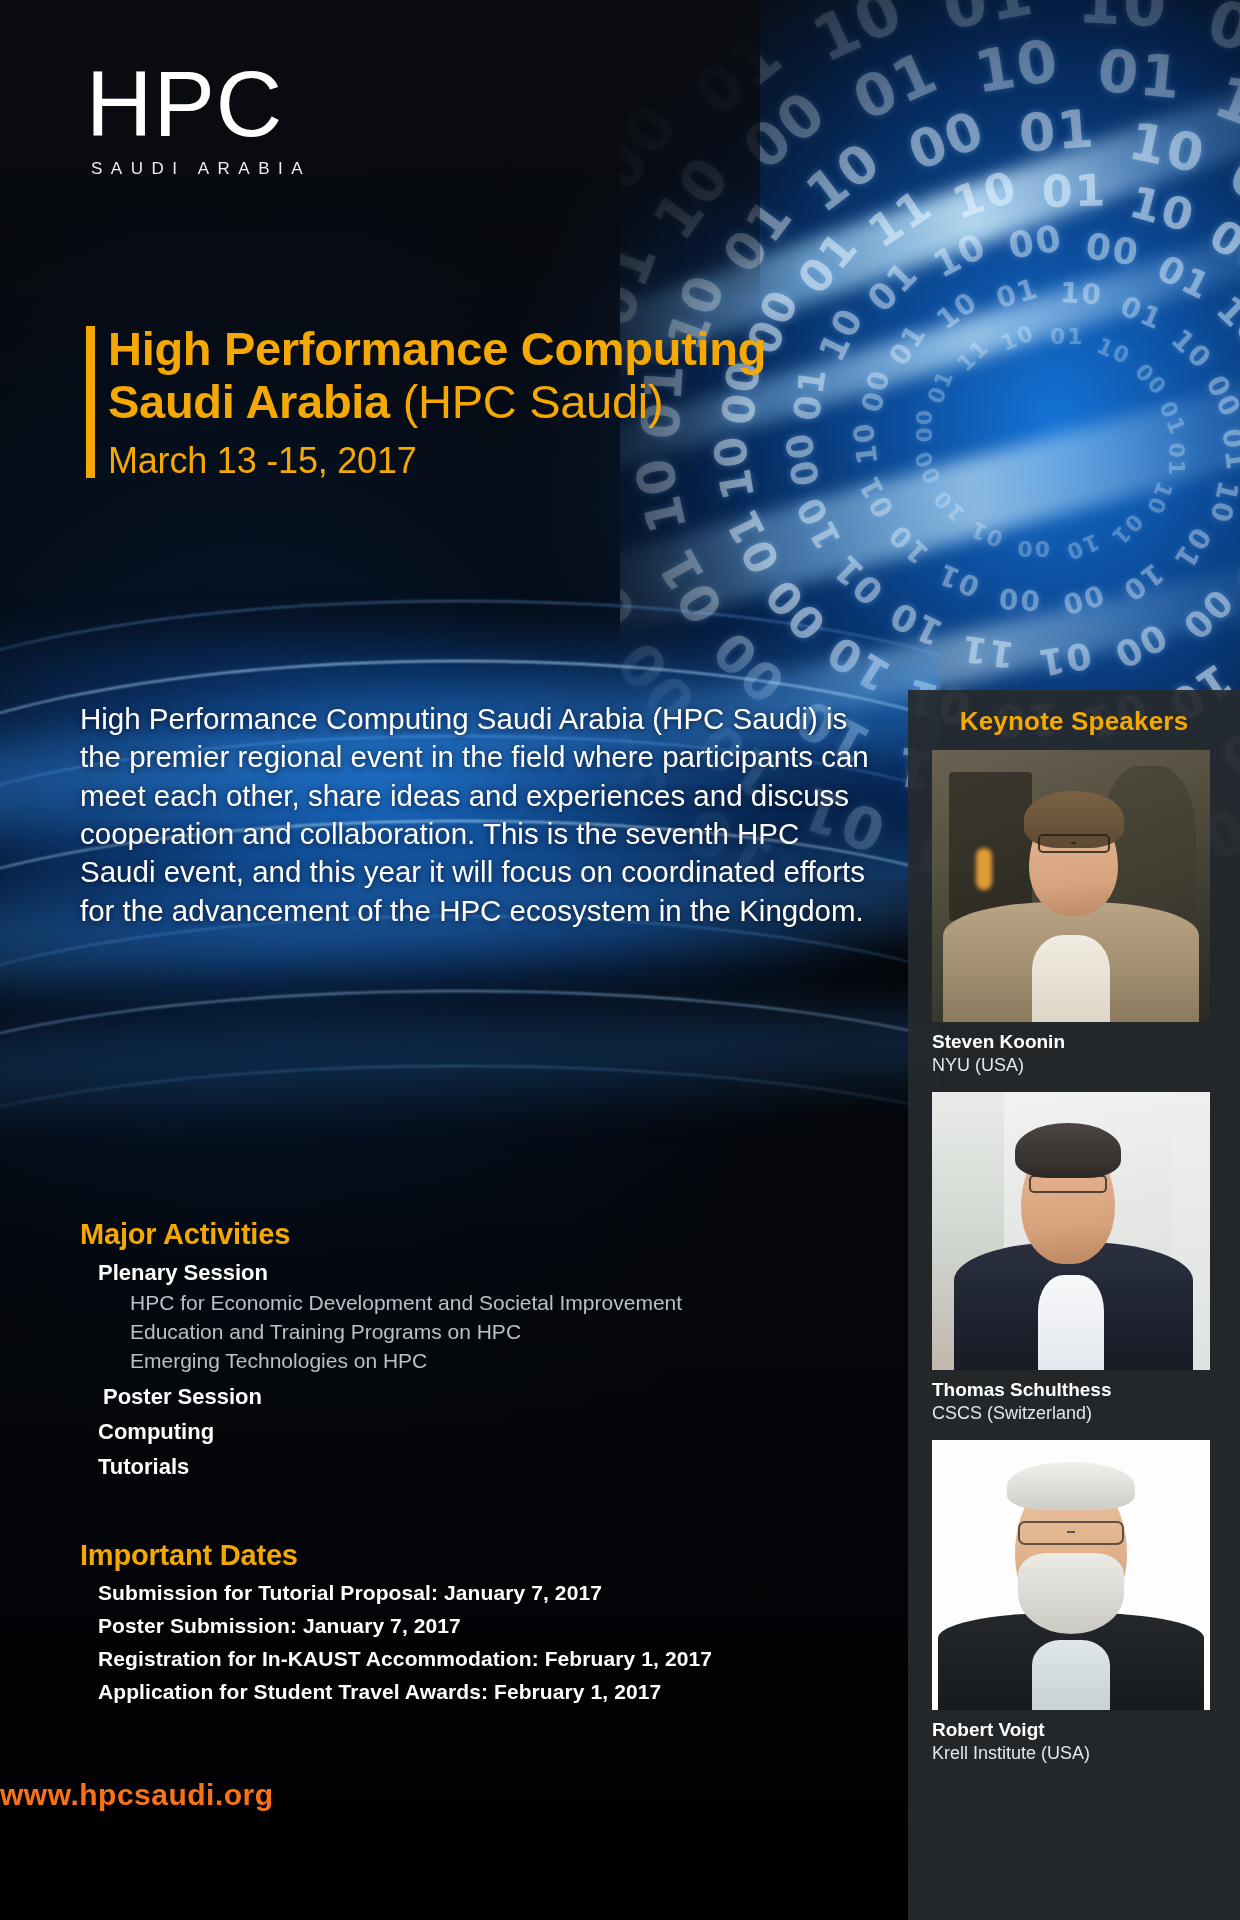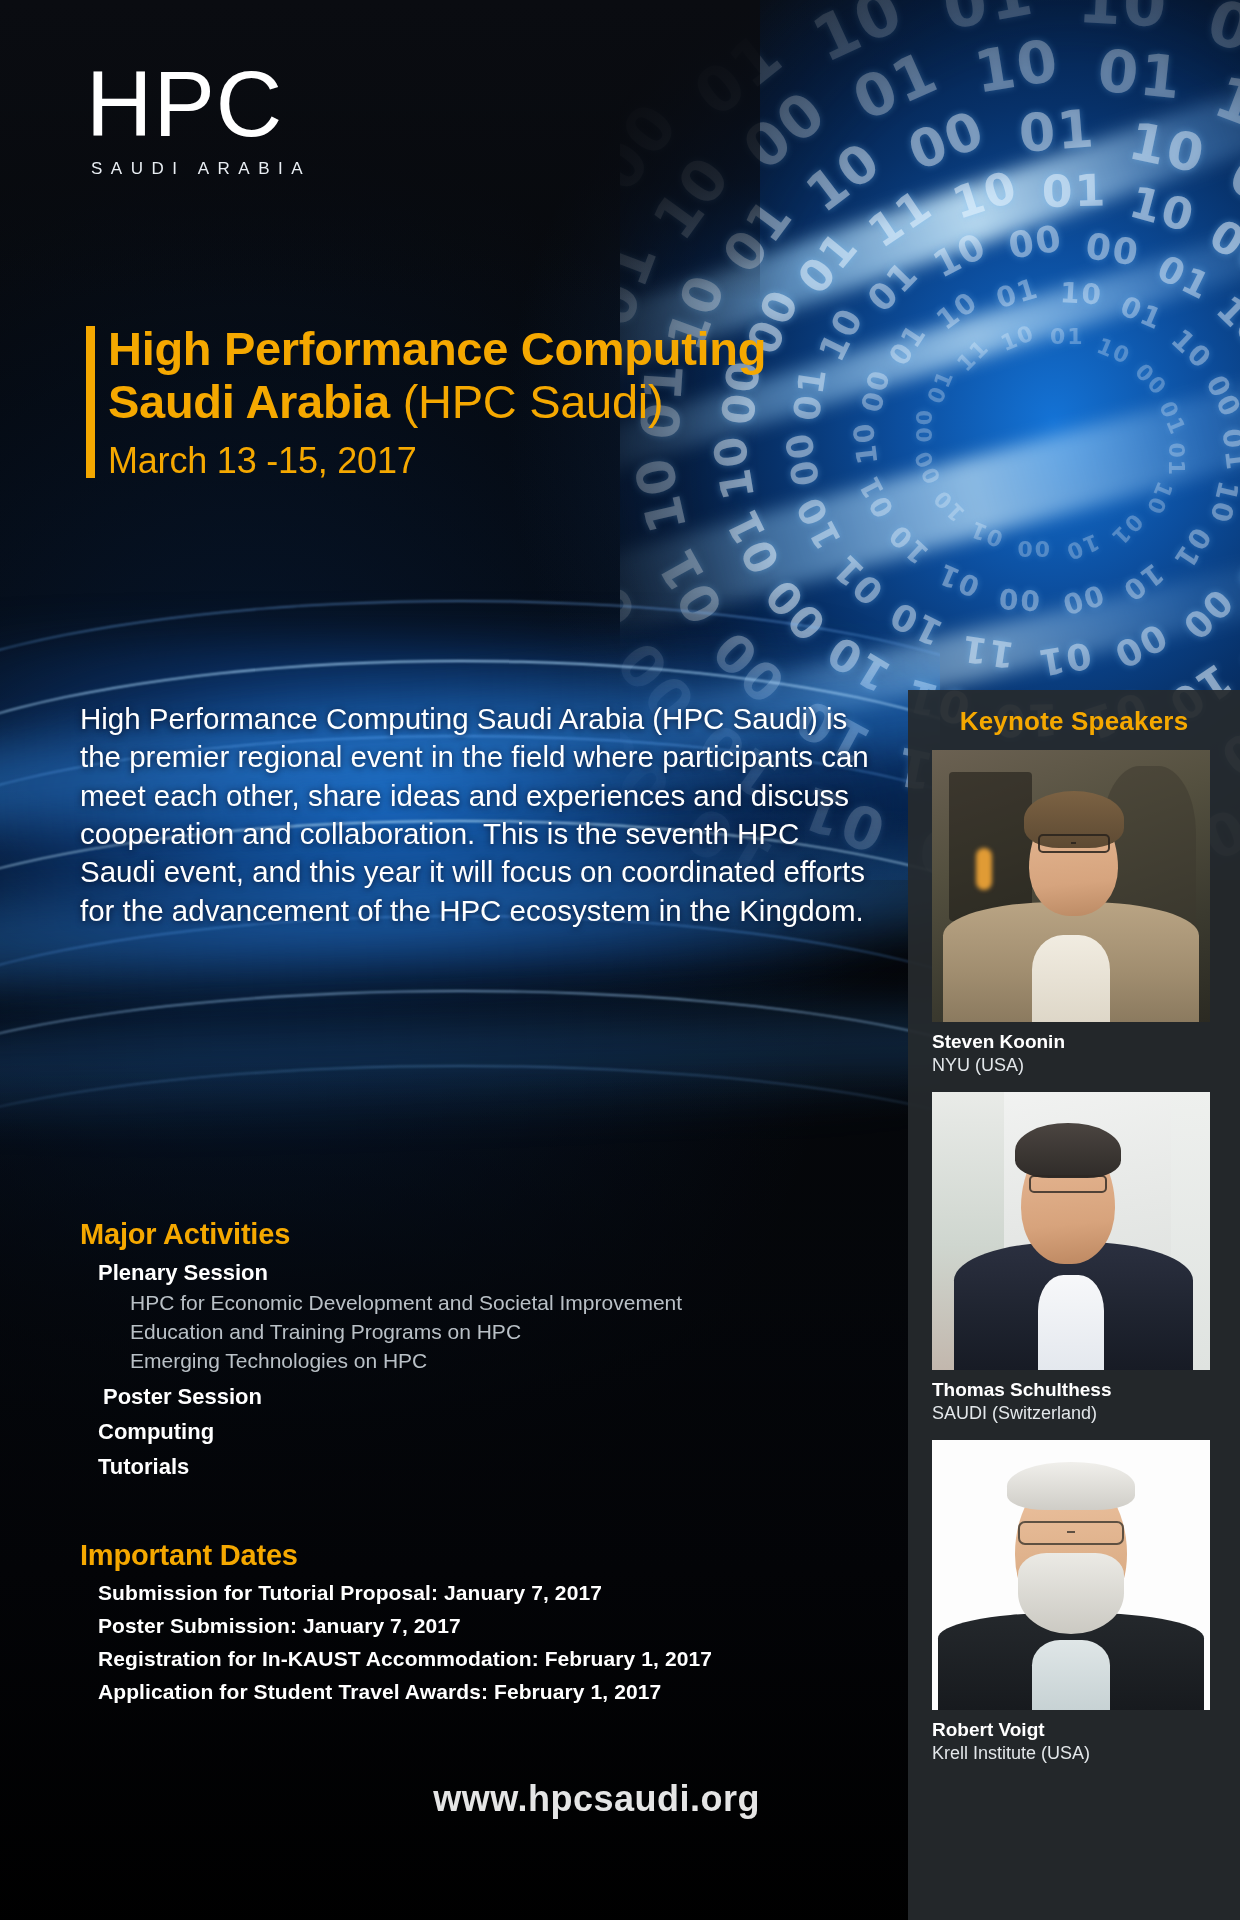--- a/index.html
+++ b/index.html
@@ -187,22 +187,22 @@
   .activities .gap{ margin-top:11px;margin-left:23px; }
 
   .dates-sec{ top:1533px; width:830px; }
   .dates-sec .row{
     color:#ffffff; font-size:21px; font-weight:700; margin-left:18px; margin-top:9px;
     letter-spacing:.1px;
   }
 
   .url{
     position:absolute; left:0; width:760px; top:1778px;
-    text-align:right;
-    color:#e5e5e5; font-size:36px; font-weight:700; letter-spacing:.5px;
+    text-align:left;
+    color:#f97316; font-size:30px; font-weight:700; letter-spacing:.5px;
   }
 
   
   .panel{
     position:absolute; right:0; top:690px; width:332px; bottom:0;
     background:rgba(38,42,45,.93);
   }
   .panel .phead{
     color:#f5a800; font-size:26px; font-weight:700; text-align:center;
     padding:16px 0 12px; letter-spacing:.2px;
@@ -484,21 +484,21 @@
           <div class="win"></div>
             <div class="win2"></div>
           <div class="suit"></div>
             <div class="shirt"></div>
           <div class="head"></div>
             <div class="hair"></div>
             <div class="gl"></div>
         </div>
       </div>
       <div class="nm">Thomas Schulthess</div>
-      <div class="af">SAUDI (Switzerland)</div>
+      <div class="af">CSCS (Switzerland)</div>
     </div>
 
     <div class="spk s3">
       <div class="photo">
         <div class="ph p3">
           <div class="jack"></div>
             <div class="shirt"></div>
           <div class="head"></div>
             <div class="beard"></div>
           <div class="hair"></div>

